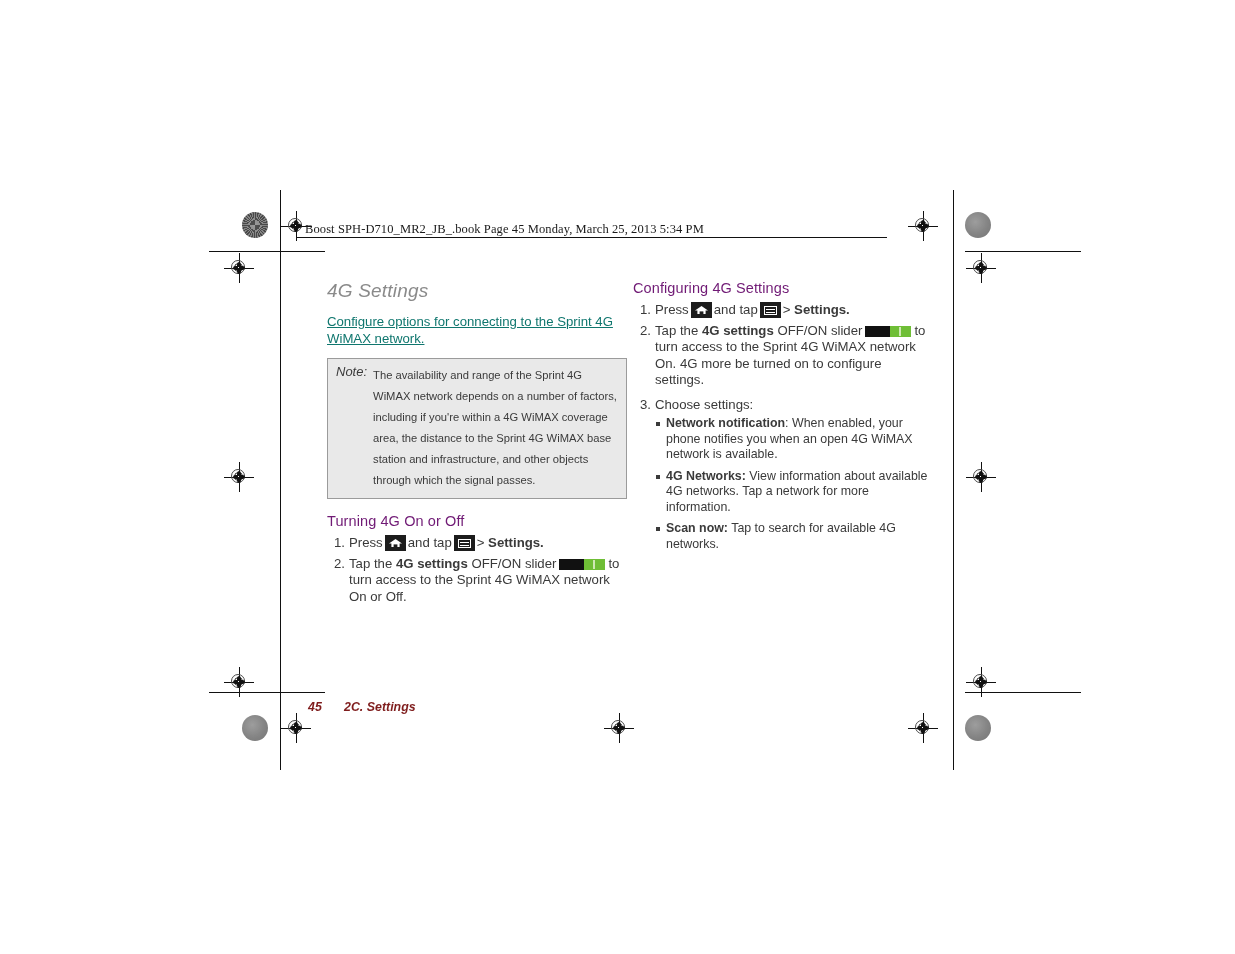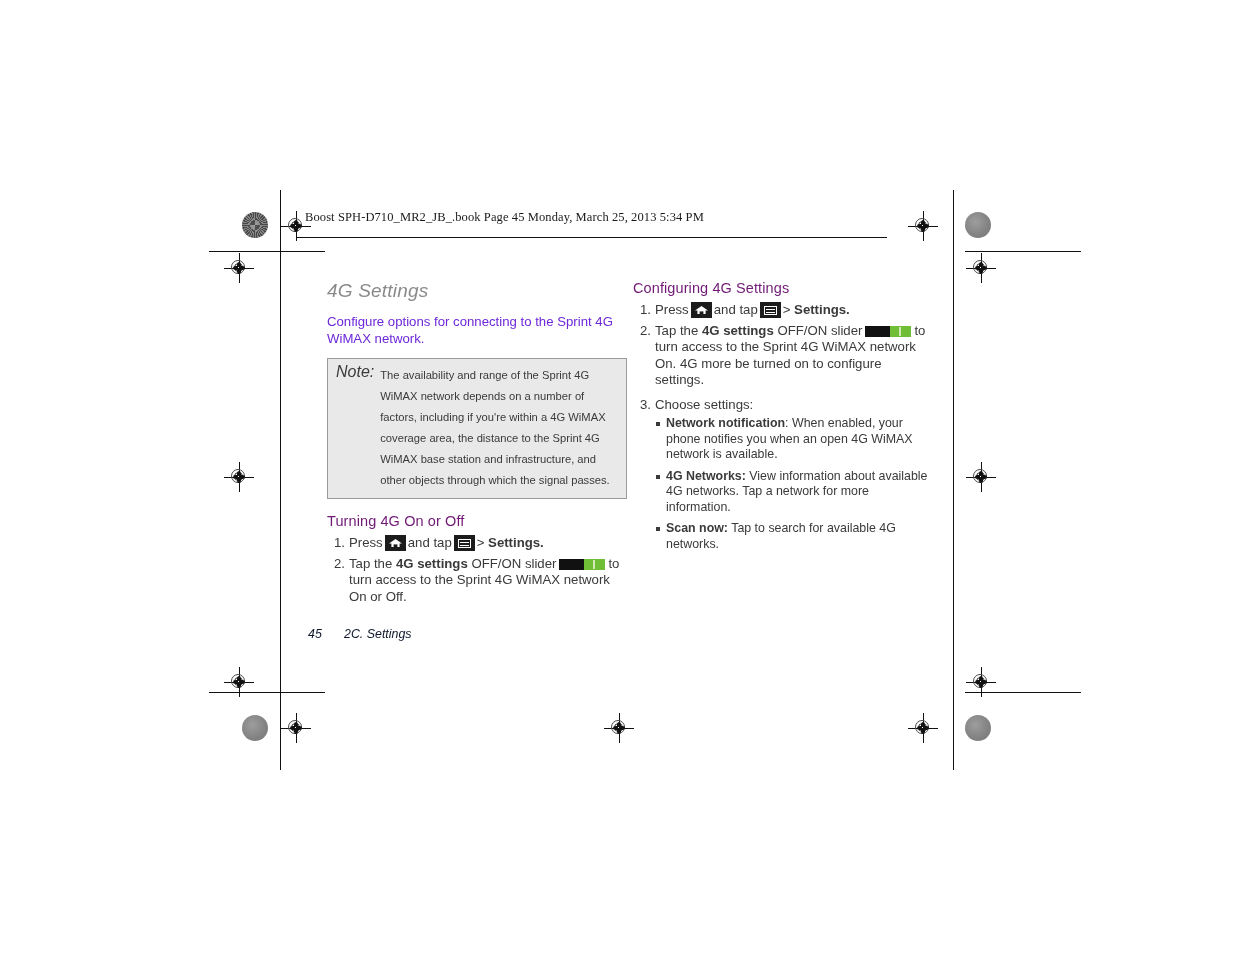--- a/index.html
+++ b/index.html
@@ -75,21 +75,21 @@
     opacity: .85;
   }
   .halftone.solid {
     background: radial-gradient(circle at 40% 38%, #8d8d8d 0%, #6f6f6f 55%, #5e5e5e 100%);
   }
 
   
   .bookline {
     position: absolute;
     left: 305px;
-    top: 210px;
+    top: 222px;
     font-family: "Liberation Serif", serif;
     font-size: 12.5px;
     color: #1a1a1a;
     white-space: nowrap;
     letter-spacing: .1px;
   }
   .bookline-rule {
     position: absolute;
     left: 297px;
     top: 237px;
@@ -112,34 +112,35 @@
     font-style: italic;
     font-weight: normal;
     color: #8a8a8a;
     margin: 0 0 12px 0;
     letter-spacing: .2px;
   }
   p.intro {
     font-size: 13.2px;
     line-height: 16.5px;
     margin: 0 0 11px 0;
-    color: #6d28d9;
+    color: #0f766e;
+    text-decoration: underline;
   }
 
   .note {
     border: 1px solid #9b9b9b;
     background: #e9e9e9;
     padding: 6px 8px 7px 8px;
     display: flex;
     gap: 6px;
     margin-bottom: 14px;
     box-sizing: border-box;
   }
   .note-label {
-    font-size: 16px;
+    font-size: 13px;
     font-style: italic;
     color: #3a3a3a;
     flex: 0 0 auto;
     line-height: 13.6px;
   }
   .note-body {
     font-size: 11.2px;
     line-height: 21px;
     color: #3a3a3a;
   }
@@ -258,25 +259,25 @@
     position: absolute;
     left: 34px; top: 1px;
     width: 1.6px; height: 9px;
     background: #cfe8b4;
   }
 
   
   .footer {
     position: absolute;
     left: 308px;
-    top: 627px;
+    top: 700px;
     font-size: 12.4px;
     font-style: italic;
-    font-weight: normal;
-    color: #0f172a;
+    font-weight: bold;
+    color: #7f1d1d;
   }
   .footer .pg { display: inline-block; width: 36px; }
 </style>
 </head>
 <body>
 
 <div class="halftone" style="left:242px; top:212px;"></div>
 <div class="halftone solid" style="left:965px; top:212px;"></div>
 <div class="halftone solid" style="left:242px; top:715px;"></div>
 <div class="halftone solid" style="left:965px; top:715px;"></div>

